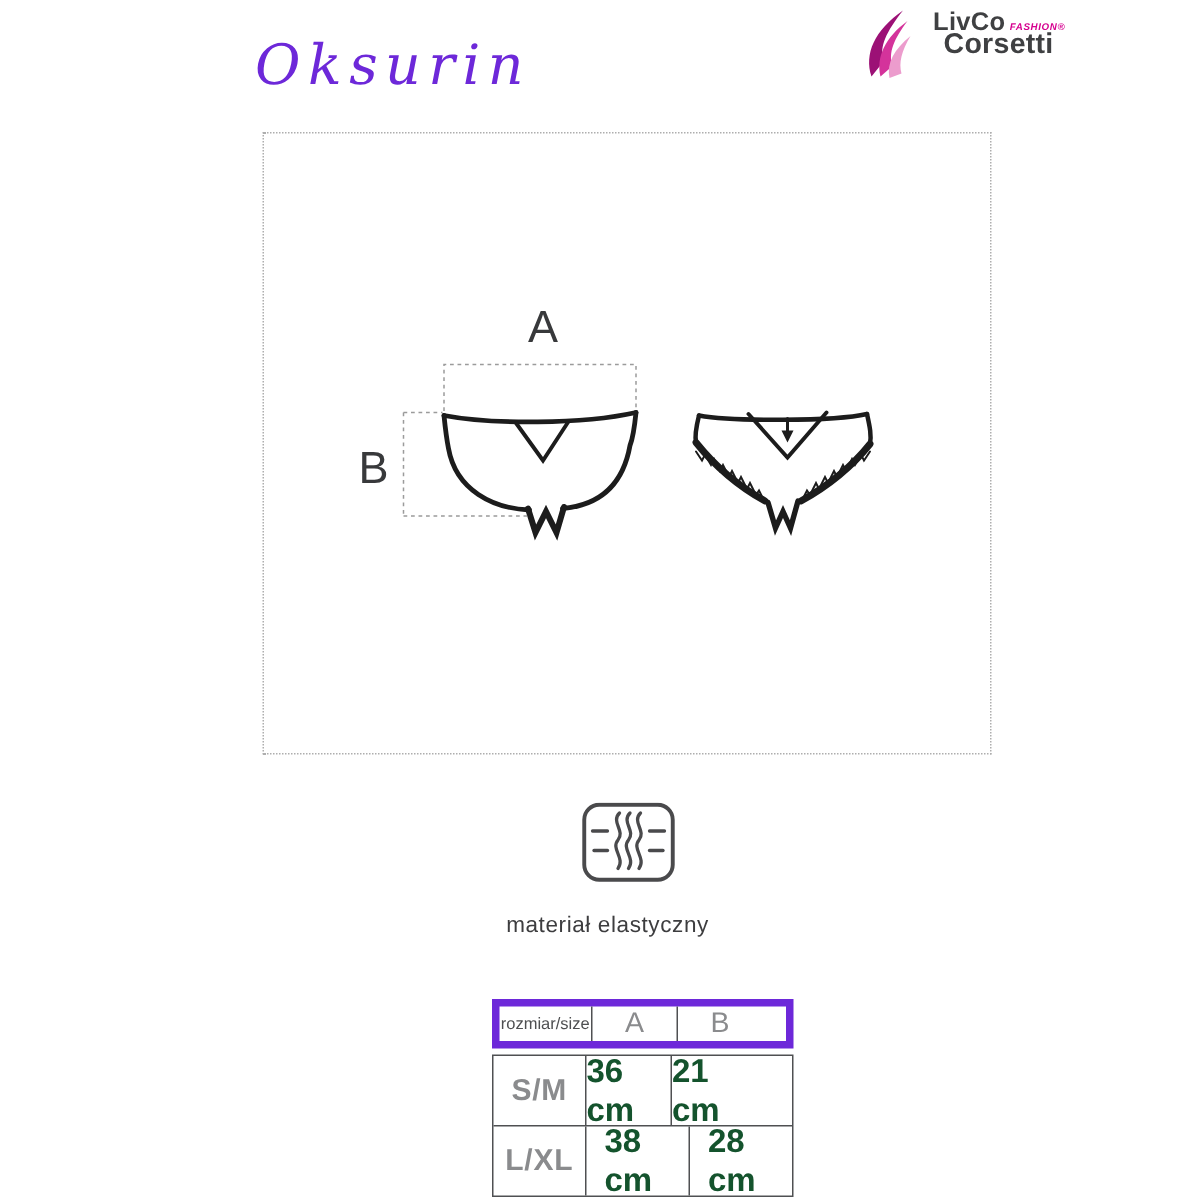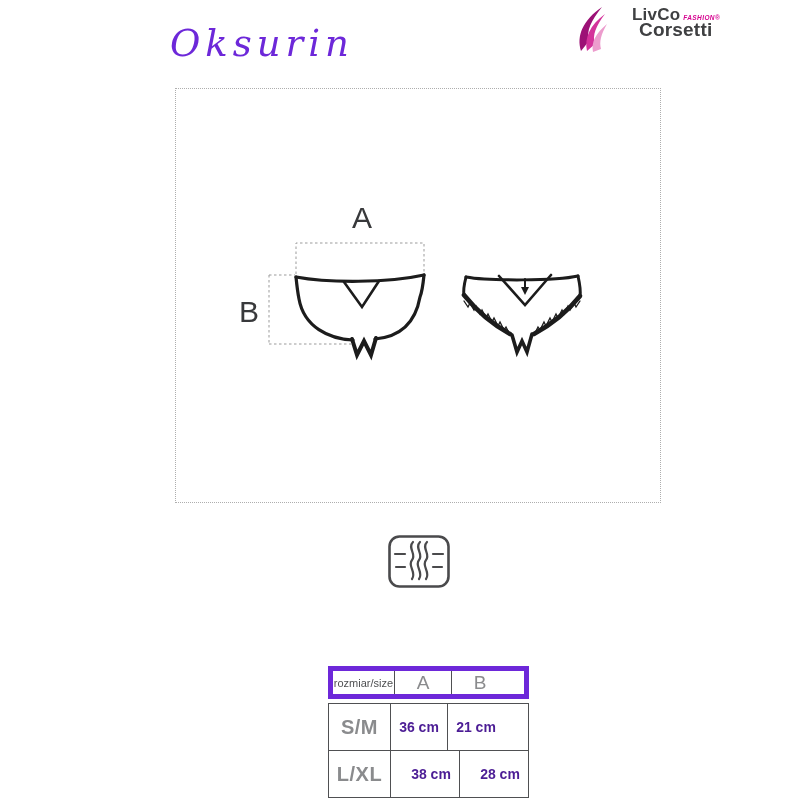--- a/index.html
+++ b/index.html
@@ -9,21 +9,21 @@
   
   .product-title{
     position:absolute;left:170px;top:22px;
     font-family:"DejaVu Serif", serif;
     font-style:italic;font-size:37px;color:#6d28d9;
     letter-spacing:5px;white-space:nowrap;
   }
 
   
   .logo{position:absolute;left:576px;top:6px;display:flex;align-items:flex-start;}
-  .logo-text{margin-left:20px;line-height:1;color:#3f4042;}
+  .logo-text{margin-left:10px;line-height:1;color:#3f4042;}
   .logo-row1{display:flex;align-items:baseline;}
   .logo-brand-top{font-size:17px;font-weight:bold;letter-spacing:0.2px;}
   .logo-fashion{font-size:6.5px;font-weight:bold;font-style:italic;color:#d6008f;margin-left:3px;letter-spacing:0.4px;}
   .logo-brand-bottom{font-size:19px;font-weight:bold;margin-top:-3px;margin-left:7px;letter-spacing:0.2px;}
 
   
   .diagram-frame{
     position:absolute;left:175px;top:88px;width:486px;height:415px;
     border:1px dotted #aeaeae;box-sizing:border-box;
   }
@@ -48,21 +48,21 @@
   .cell{box-sizing:border-box;display:flex;align-items:center;justify-content:center;border-right:1px solid #4f5052;}
   .thead .cell:last-child,.trow .cell:last-child{border-right:none;}
   .c0{width:62px;}
   .c1{width:57px;}
   .c2{width:56px;}
   .thead .cell{height:23px;}
   .thead .c0{font-size:11px;color:#4e4f51;}
   .thead .c1,.thead .c2{font-size:19px;color:#8a8b8d;}
   .trow .cell{height:46px;}
   .trow .c0{font-size:20px;color:#8a8b8d;letter-spacing:0.5px;}
-  .trow .c1,.trow .c2{font-size:14px;color:#4c1d95;}
+  .trow .c1,.trow .c2{font-size:22px;color:#14532d;}
 </style>
 </head>
 <body>
 
 <div id="stage">
 
   <div class="product-title">Oksurin</div>
 
   <div class="logo">
     <span>
@@ -136,20 +136,21 @@
         <path d="M39,7 C33,13 43,19 38,25 C33,31 43,37 38,44"></path>
         <path d="M7,19 L17,19"></path>
         <path d="M8,32 L17,32"></path>
         <path d="M45,19 L55,19"></path>
         <path d="M45,32 L54,32"></path>
       </g>
     </svg>
   </span>
 
   <div class="fabric-caption">
+    <div>materiał elastyczny</div>
   </div>
 
   <div class="size-table">
     <div class="thead">
       <div class="cell c0">rozmiar/size</div>
       <div class="cell c1">A</div>
       <div class="cell c2">B</div>
     </div>
     <div class="tbody">
       <div class="trow">

